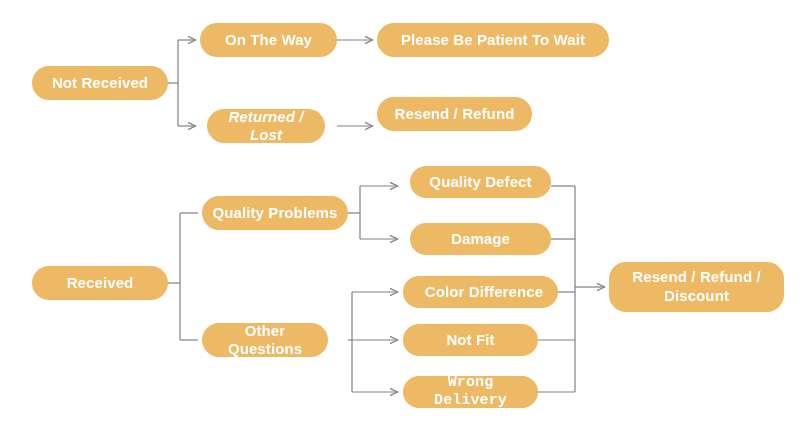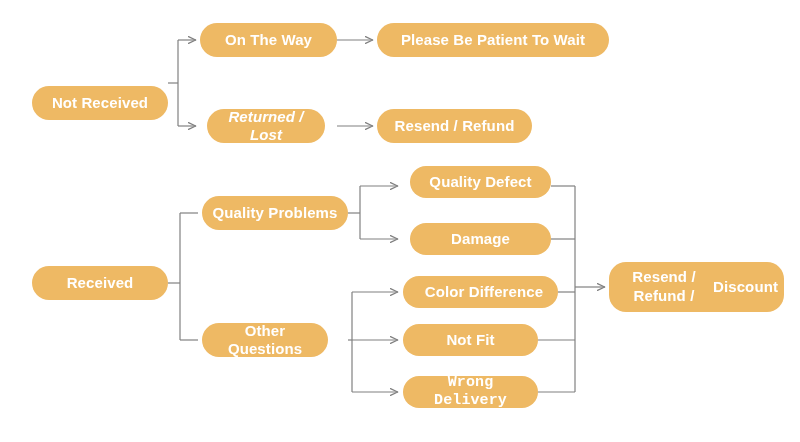--- a/index.html
+++ b/index.html
@@ -96,44 +96,44 @@
       <path d="M558,292 L575,292"></path>
       <path d="M538,340 L575,340"></path>
       <path d="M538,392 L575,392"></path>
 
       <path d="M575,186 L575,392"></path>
 
       <path d="M575,287 L605,287" marker-end="url(#arrow)"></path>
     </g>
   </svg>
 
-  <div class="node" style="left:32px; top:66px; width:136px; height:34px;margin-top:20px;">Not Received</div>
+  <div class="node" style="left:32px; top:66px; width:136px; height:34px;">Not Received</div>
 
   <div class="node" style="left:200px; top:23px; width:137px; height:34px;">On The Way</div>
 
   <div class="node" style="left:377px; top:23px; width:232px; height:34px;">Please Be Patient To Wait</div>
 
   <div class="node" style="left:207px; top:109px; width:118px; height:34px;font-style:italic;">Returned / Lost</div>
 
-  <div class="node" style="left:377px; top:109px; width:155px; height:34px;">Resend / Refund</div>
+  <div class="node" style="left:377px; top:97px; width:155px; height:34px;">Resend / Refund</div>
 
   <div class="node" style="left:32px; top:266px; width:136px; height:34px;">Received</div>
 
   <div class="node" style="left:202px; top:196px; width:146px; height:34px;">Quality Problems</div>
 
   <div class="node" style="left:202px; top:323px; width:126px; height:34px;">Other Questions</div>
 
   <div class="node" style="left:410px; top:166px; width:141px; height:32px;">Quality Defect</div>
 
   <div class="node" style="left:410px; top:223px; width:141px; height:32px;">Damage</div>
 
   <div class="node" style="left:403px; top:276px; width:155px; height:32px;padding-left:13px;">Color Difference</div>
 
   <div class="node" style="left:403px; top:324px; width:135px; height:32px;">Not Fit</div>
 
   <div class="node" style="left:403px; top:376px; width:135px; height:32px;font-family:Liberation Mono, monospace;">Wrong Delivery</div>
 
-  <div class="node two-line" style="left:609px; top:262px; width:175px; height:50px; flex-direction:row;">
+  <div class="node two-line" style="left:609px; top:262px; width:175px; height:50px; flex-direction:column;">
     <span>Resend / Refund /</span>
     <span>Discount</span>
   </div>
 
 </div>
 
 </body></html>

